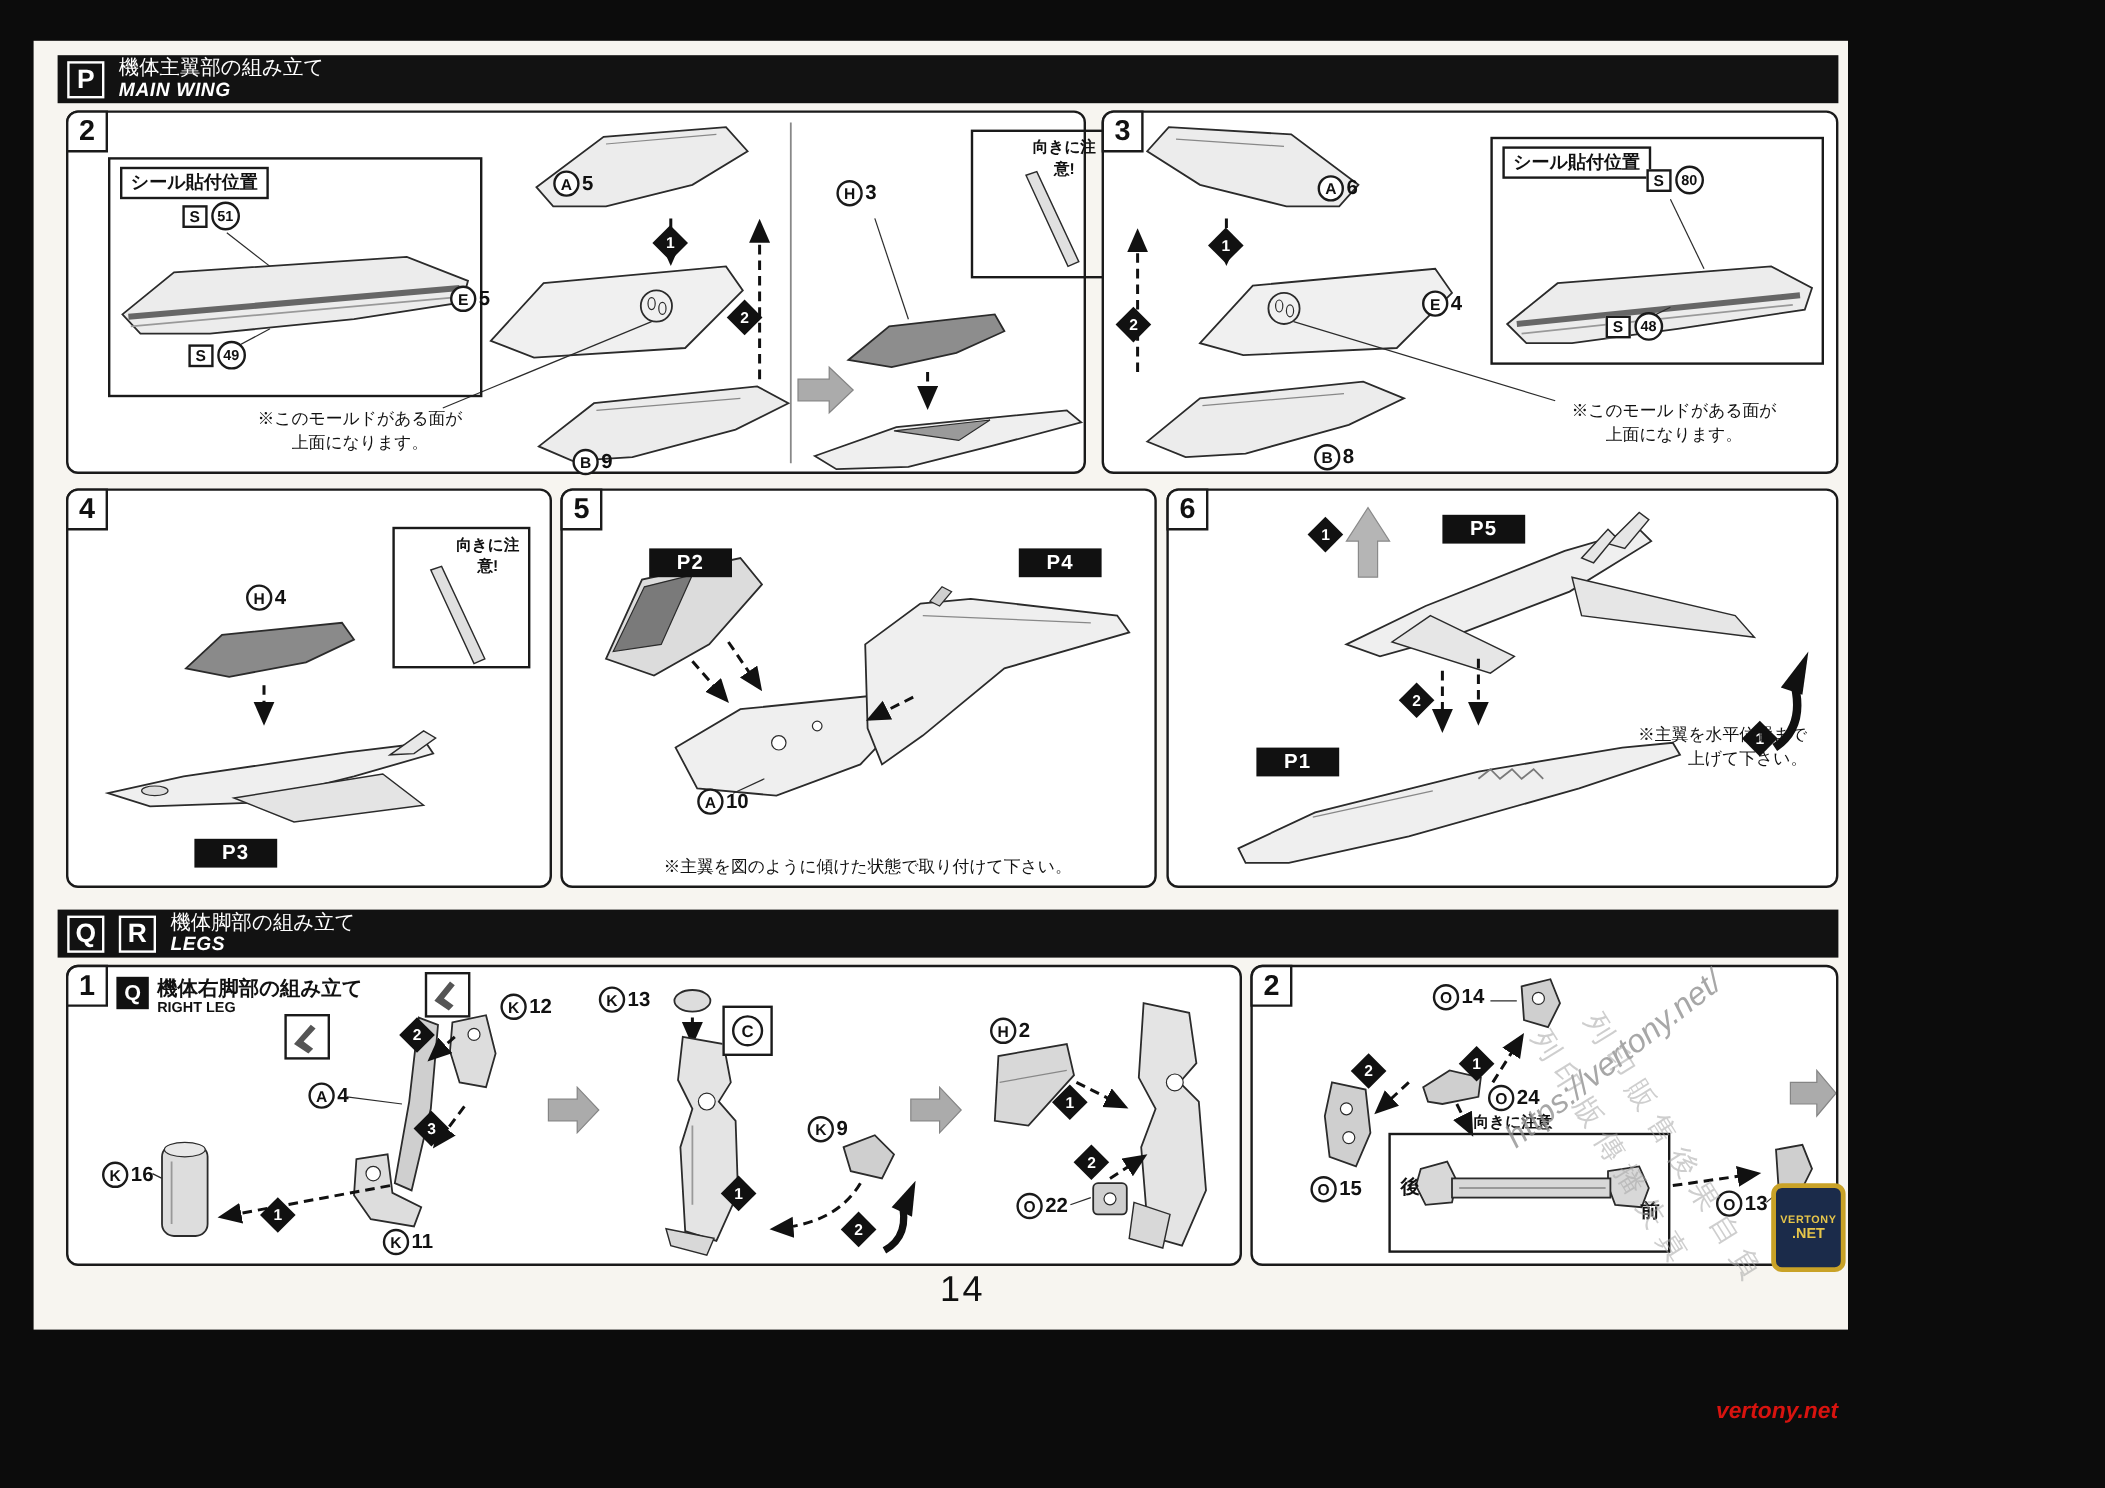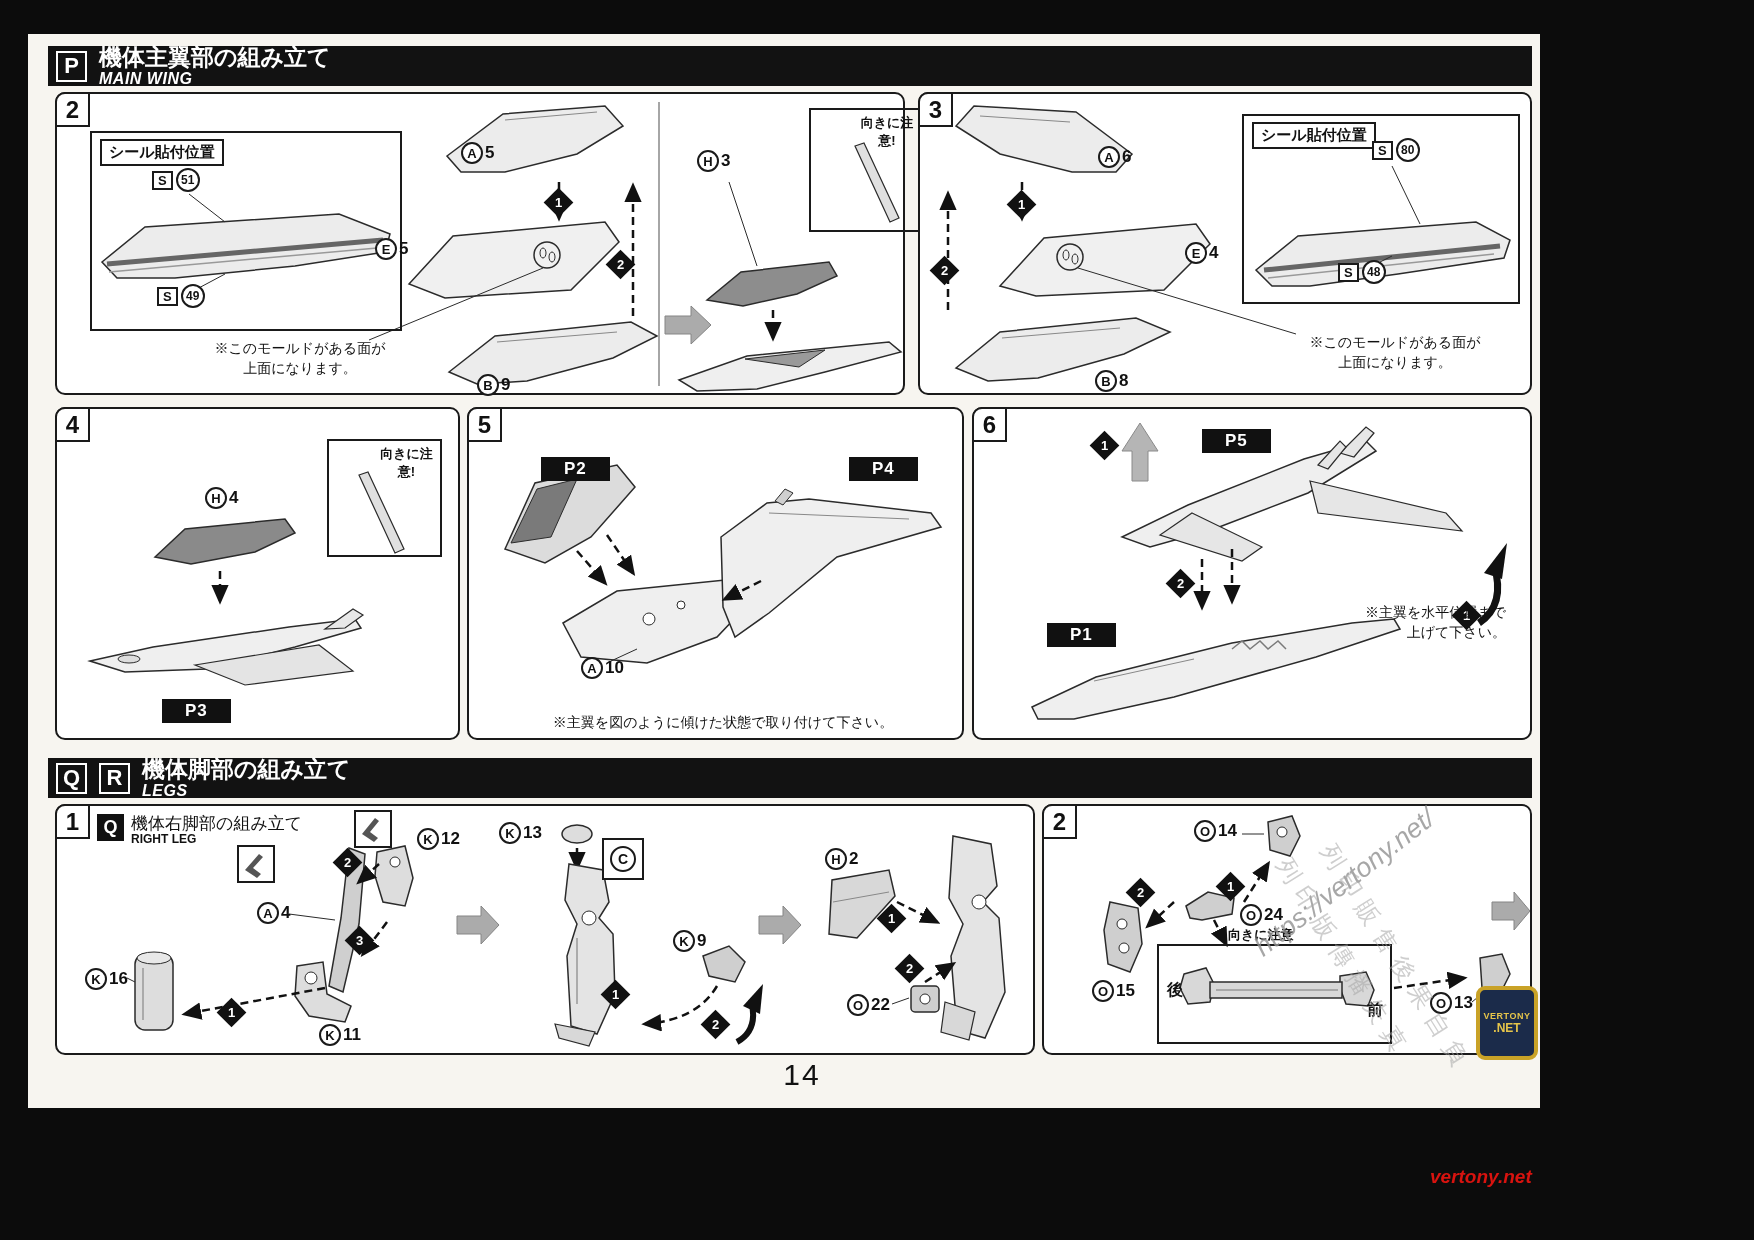--- a/index.html
+++ b/index.html
@@ -8,40 +8,40 @@
     background:#0c0c0c;
     font-family:"Liberation Sans", sans-serif;
     position:relative;
     overflow:hidden;
     color:#111;
   }
   .page-bg { position:absolute; left:28px; top:34px; width:1512px; height:1074px; background:#f7f5f0; }
   .secbar { position:absolute; background:#121212; color:#fff; display:flex; align-items:center; gap:12px; padding:0 8px; z-index:2; }
   .secletter { width:31px; height:31px; border:2px solid #fff; background:#121212; color:#fff; font-weight:bold; font-size:22px; display:flex; align-items:center; justify-content:center; flex:0 0 auto; }
   .sectitles { display:flex; flex-direction:column; justify-content:center; line-height:1.15; }
-  .sectitle-jp { font-size:23px; font-weight:bold; }
+  .sectitle-jp { font-size:17px; font-weight:normal; }
   .sectitle-en { font-size:16px; font-weight:bold; letter-spacing:.5px;font-style:italic; }
   .panel { position:absolute; background:#fff; border:2px solid #1a1a1a; border-radius:10px; z-index:1; }
   .panel > svg { position:absolute; left:0; top:0; }
   .stepnum { position:absolute; left:-2px; top:-2px; width:35px; height:35px; border:2px solid #1a1a1a; border-top-left-radius:10px; display:flex; align-items:center; justify-content:center; font-size:24px; font-weight:bold; background:#fff; z-index:6; }
   .plabel { position:absolute; display:flex; align-items:center; gap:2px; font-size:17px; font-weight:bold; z-index:5; }
   .circ { width:22px; height:22px; border:2px solid #1a1a1a; border-radius:50%; display:flex; align-items:center; justify-content:center; font-size:13px; font-weight:bold; background:#fff; flex:0 0 auto; }
   .pbox { position:absolute; background:#111; color:#fff; font-weight:bold; font-size:17px; padding:2px 23px; z-index:5; letter-spacing:1px; }
   .marker { position:absolute; width:21px; height:21px; background:#111; transform:rotate(45deg); display:flex; align-items:center; justify-content:center; z-index:5; }
   .marker span { transform:rotate(-45deg); color:#fff; font-size:13px; font-weight:bold; }
   .jbox { position:absolute; border:2px solid #1a1a1a; background:transparent; z-index:4; }
   .jbox-title { font-size:13px; font-weight:bold; text-align:center; padding-top:4px;margin-left:44px; }
   .sealbox { position:absolute; border:2px solid #1a1a1a; background:transparent; z-index:3; }
   .sealtitle { position:absolute; left:8px; top:6px; border:2px solid #1a1a1a; font-size:15px; font-weight:bold; padding:2px 7px; background:#fff; }
   .srow { position:absolute; display:flex; align-items:center; gap:3px; z-index:5; }
   .sbox { border:2px solid #1a1a1a; font-size:13px; font-weight:bold; padding:0 4px; background:#fff; }
   .cnum { width:24px; height:24px; border:2px solid #1a1a1a; border-radius:50%; display:flex; align-items:center; justify-content:center; font-size:12px; font-weight:bold; background:#fff; }
   .note { position:absolute; font-size:14px; line-height:1.45; z-index:5; }
   .qblack { position:absolute; background:#111; color:#fff; width:27px; height:27px; display:flex; align-items:center; justify-content:center; font-size:18px; font-weight:bold; z-index:5; }
-  .subhead-jp { position:absolute; font-size:17px; font-weight:normal; z-index:5; }
+  .subhead-jp { position:absolute; font-size:17px; font-weight:bold; z-index:5; }
   .subhead-en { position:absolute; font-size:12px; font-weight:bold; z-index:5; }
   .gatec { position:absolute; border:2px solid #1a1a1a; background:#fff; display:flex; align-items:center; justify-content:center; z-index:5; }
   .gatec .inner { width:26px; height:26px; border:2px solid #1a1a1a; border-radius:50%; display:flex; align-items:center; justify-content:center; font-weight:bold; font-size:14px; }
   .pagenum { position:absolute; left:762px; top:1058px; width:80px; text-align:center; font-size:30px; letter-spacing:2px; z-index:4; }
   .wm-diag { position:absolute; left:1258px; top:935px; color:rgba(145,145,145,.8); font-size:27px; font-style:italic; transform:rotate(-38deg); transform-origin:left center; z-index:30; white-space:nowrap; }
   .wm-vert { position:absolute; color:rgba(165,165,165,.55); font-size:24px; letter-spacing:9px; transform:rotate(58deg); transform-origin:left top; z-index:30; white-space:nowrap; }
   .wm-vert1 { left:1296px; top:852px; }
   .wm-vert2 { left:1340px; top:838px; }
   .badge { position:absolute; left:1476px; top:986px; width:62px; height:74px; background:#1b2b4a; border:4px solid #c9a227; border-radius:9px; display:flex; flex-direction:column; align-items:center; justify-content:center; z-index:32; }
   .badge-top { color:#e6c54a; font-size:9px; font-weight:bold; letter-spacing:.5px; }

